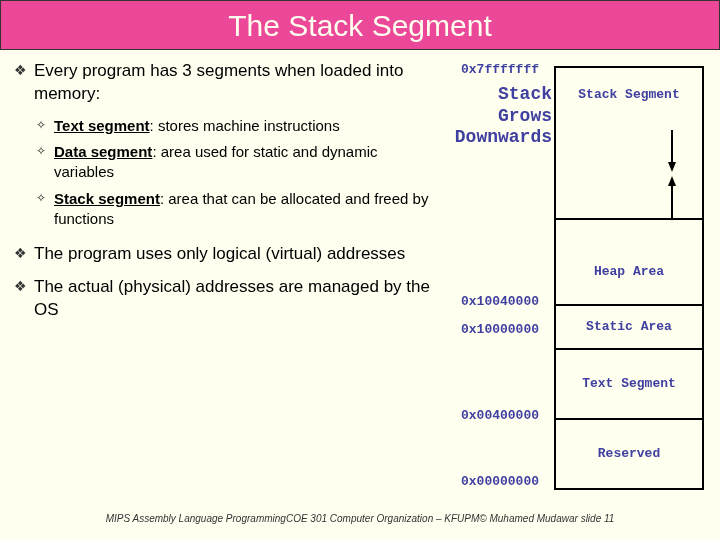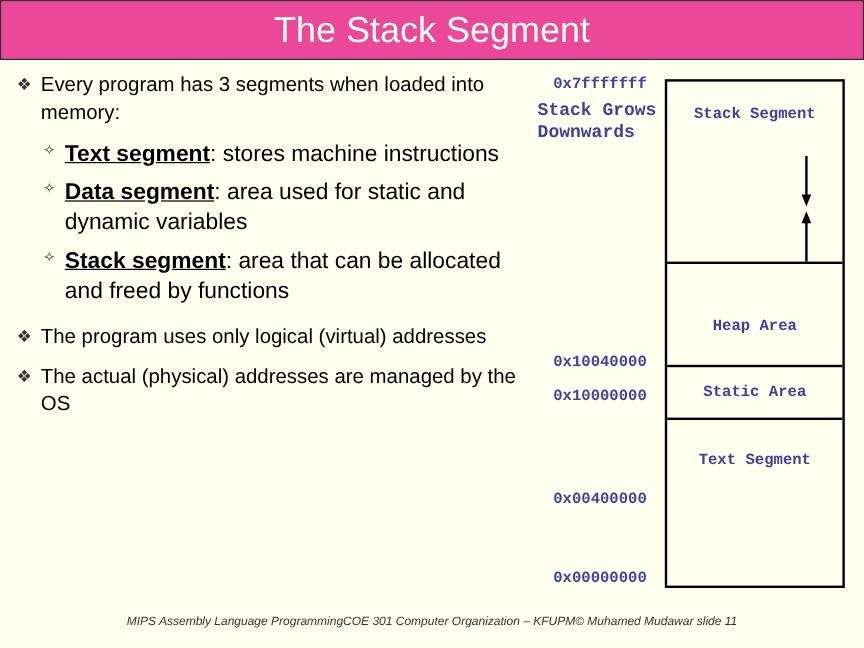--- a/index.html
+++ b/index.html
@@ -41,21 +41,21 @@
     position: absolute;
     left: 0;
     top: 1px;
     font-size: 14px;
     color: #333;
   }
   .bullet-sub {
     margin: 6px 0 6px 22px;
     padding-left: 18px;
     position: relative;
-    font-size: 19px;
+    font-size: 15px;
     color: #000;
   }
   .bullet-sub::before {
     content: "✧";
     position: absolute;
     left: 0;
     top: 1px;
     font-size: 12px;
     color: #333;
   }
@@ -126,23 +126,23 @@
     position: absolute;
     left: -1px;
     top: 8px;
     width: 2px;
     height: 34px;
     background: #000;
   }
   .sub-annot {
     font-family: "Courier New", monospace;
     font-weight: bold;
-    font-size: 15px;
+    font-size: 18px;
     color: #4040a0;
-    text-align: left;
+    text-align: right;
     line-height: 1.2;
   }
   .footer {
     position: absolute;
     bottom: 16px;
     left: 0; right: 0;
     display: flex;
     justify-content: center;
     font-size: 10px;
     font-style: italic;
@@ -193,20 +193,21 @@
       <div class="seg first" style="top:0;height:54px">Stack Segment</div>
       <div class="arrow-down" style="top:94px;left:112px"></div>
 
       <div class="seg" style="top:150px;height:106px">Heap Area</div>
       <div class="arrow-up" style="top:108px;left:112px"></div>
 
       <div class="seg" style="top:236px;height:44px">Static Area</div>
 
       <div class="seg" style="top:280px;height:70px">Text Segment</div>
 
+      <div class="seg" style="top:350px;height:70px">Reserved</div>
     </div>
 
   </div>
 </div>
 
 <div class="footer">
   <span>MIPS Assembly Language Programming</span>
   <span>COE 301 Computer Organization – KFUPM</span>
   <span>© Muhamed Mudawar   slide 11</span>
 </div>

